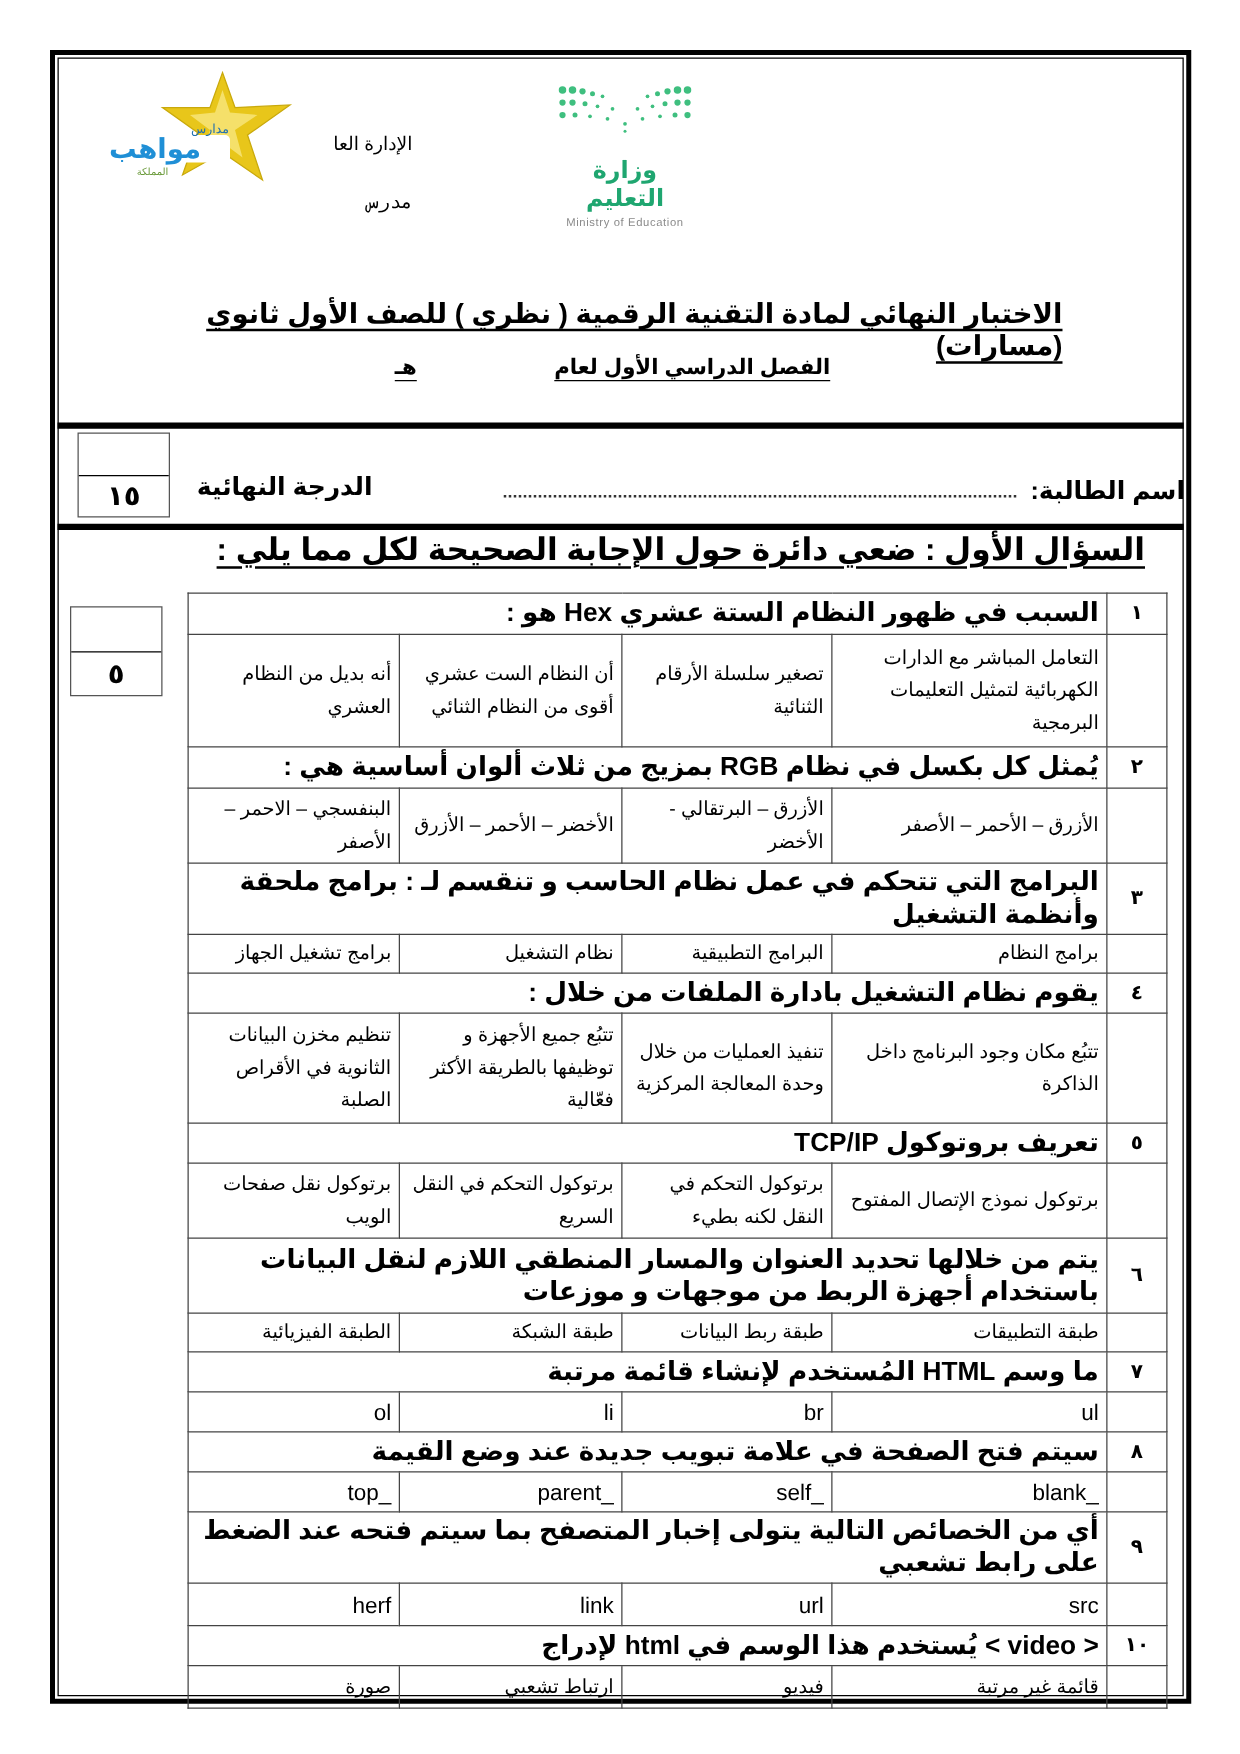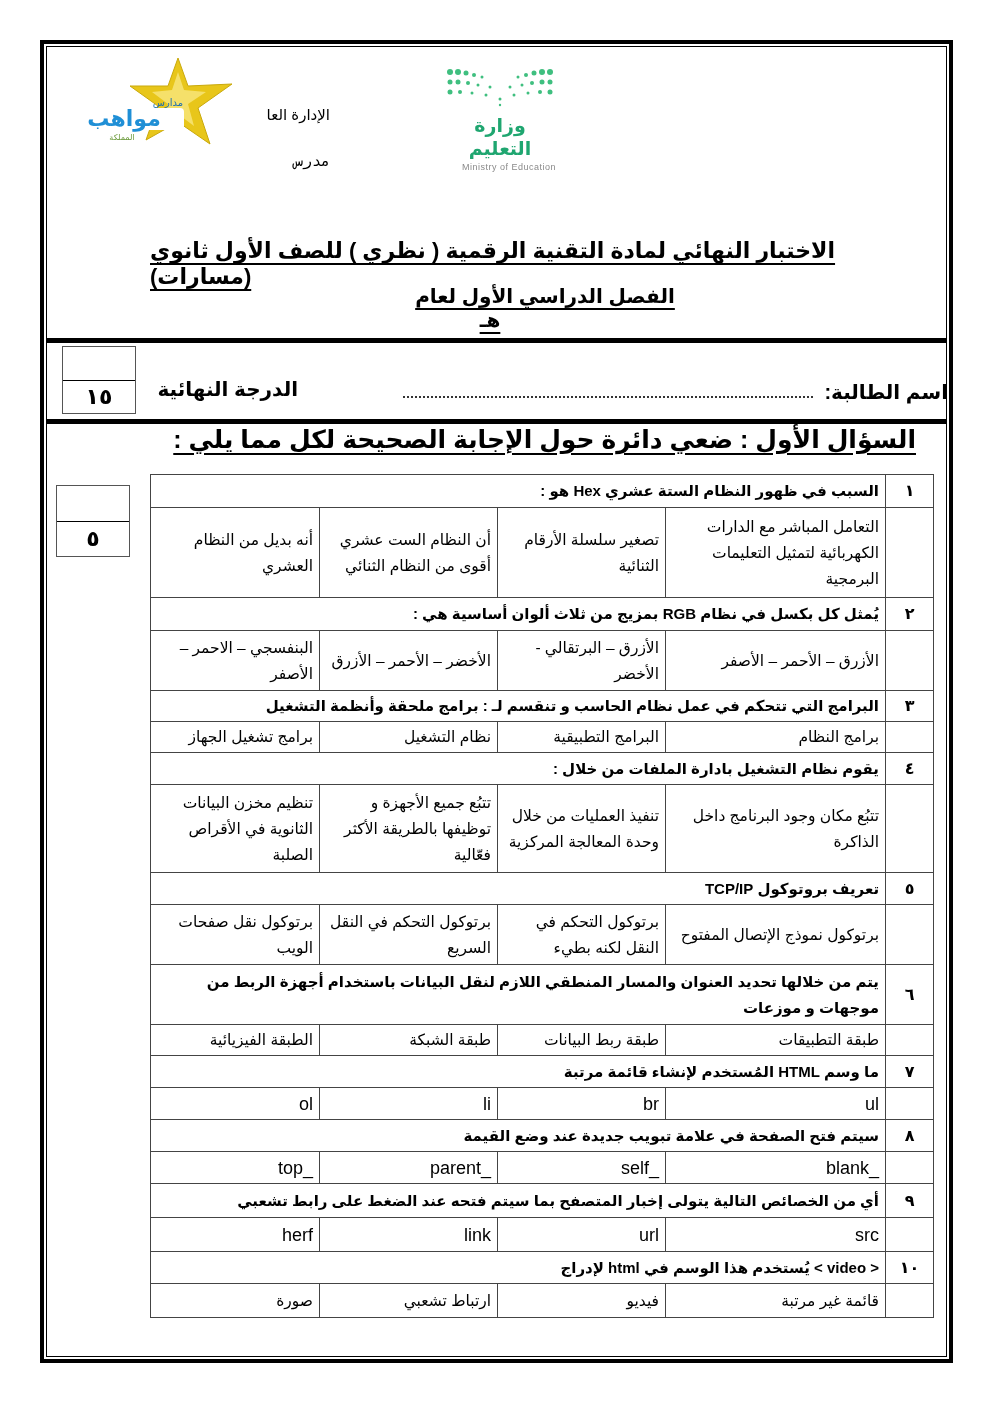--- a/index.html
+++ b/index.html
@@ -14,30 +14,30 @@
       position: absolute; left: 46px; top: 46px; width: 901px; height: 1311px;
       border: 1px solid #000;
     }
 
     
     .logo-mawaheb { position: absolute; left: 60px; top: 56px; width: 175px; height: 90px; }
     .header-text { position: absolute; right: 662px; font-size: 15px; white-space: nowrap; }
     .admin-text { top: 106px; }
     .school-text { top: 152px; font-family: Liberation Mono, monospace; }
     .logo-moe { position: absolute; left: 444px; top: 66px; width: 112px; height: 104px; text-align: center; }
-    .moe-ar { font-size: 19px; color: #1fa670; font-weight: bold; margin-top: 2px; }
-    .moe-en { font-size: 9px; color: #8a8a8a; letter-spacing: 0.5px; margin-top: 2px; direction: ltr; text-align: right; }
+    .moe-ar { font-size: 19px; color: #1fa670; font-weight: bold; margin-top: 12px; }
+    .moe-en { font-size: 9px; color: #8a8a8a; letter-spacing: 0.5px; margin-top: 2px; direction: ltr; }
 
     .title1 {
-      position: absolute; left: 150px; width: 700px; top: 238px; text-align: left;
+      position: absolute; left: 150px; width: 700px; top: 238px; text-align: right;
       font-size: 22px; font-weight: bold; text-decoration: underline; text-underline-offset: 5px;
     }
     .title2 {
       position: absolute; left: 300px; width: 380px; top: 284px; text-align: center;
-      font-size: 20px; font-weight: bold; text-decoration: underline; text-underline-offset: 5px;
+      font-size: 17px; font-weight: bold; text-decoration: underline; text-underline-offset: 5px;
     }
     .term-blank { display: inline-block; width: 110px; }
 
     .thick-line { position: absolute; left: 46px; width: 901px; height: 5px; background: #000; }
     .line-a { top: 338px; }
     .line-b { top: 419px; }
 
     
     .score-box { position: absolute; left: 62px; width: 74px; border: 1px solid #555; }
     .score-box .cell { height: 33px; display: flex; align-items: center; justify-content: center; font-size: 22px; font-weight: bold; }
@@ -55,21 +55,21 @@
       text-decoration: underline; text-underline-offset: 5px; white-space: nowrap;
     }
 
     
     .mcq {
       position: absolute; left: 150px; top: 474px; width: 783px;
       border-collapse: collapse; table-layout: fixed;
     }
     .mcq td { border: 1px solid #444; font-size: 15px; vertical-align: middle; padding: 2px 6px; line-height: 26px; }
     .mcq td.num { width: 48px; text-align: center; font-size: 16px; font-weight: bold; }
-    .mcq tr.q td.text { font-weight: bold; font-size: 15px; }
+    .mcq tr.q td.text { font-weight: bold; font-size: 21px; }
     .mcq col.c-num { width: 48px; }
     .mcq col.c-opt1 { width: 220px; }
     .mcq col.c-opt2 { width: 168px; }
     .mcq col.c-opt3 { width: 178px; }
     .mcq col.c-opt4 { width: 169px; }
     .mcq .opt { font-size: 15.5px; }
     .mcq .latin { font-family: "Liberation Sans Narrow", "Liberation Sans", sans-serif; font-size: 18px; }
   </style>
 </head>
 <body>

